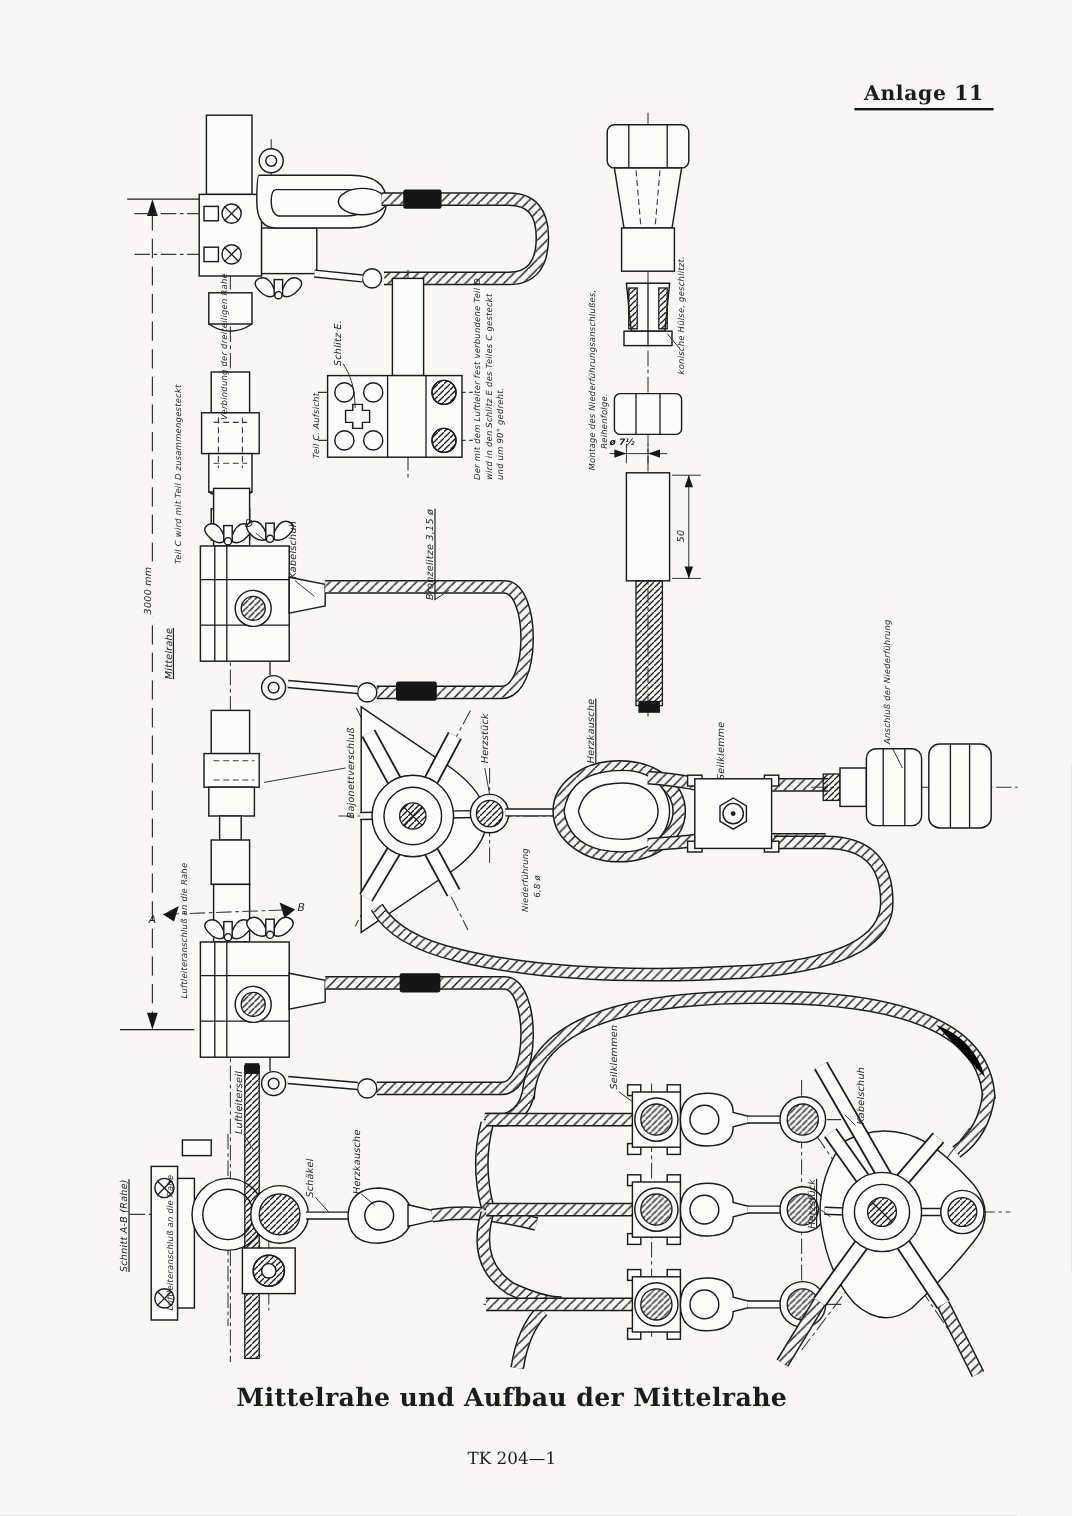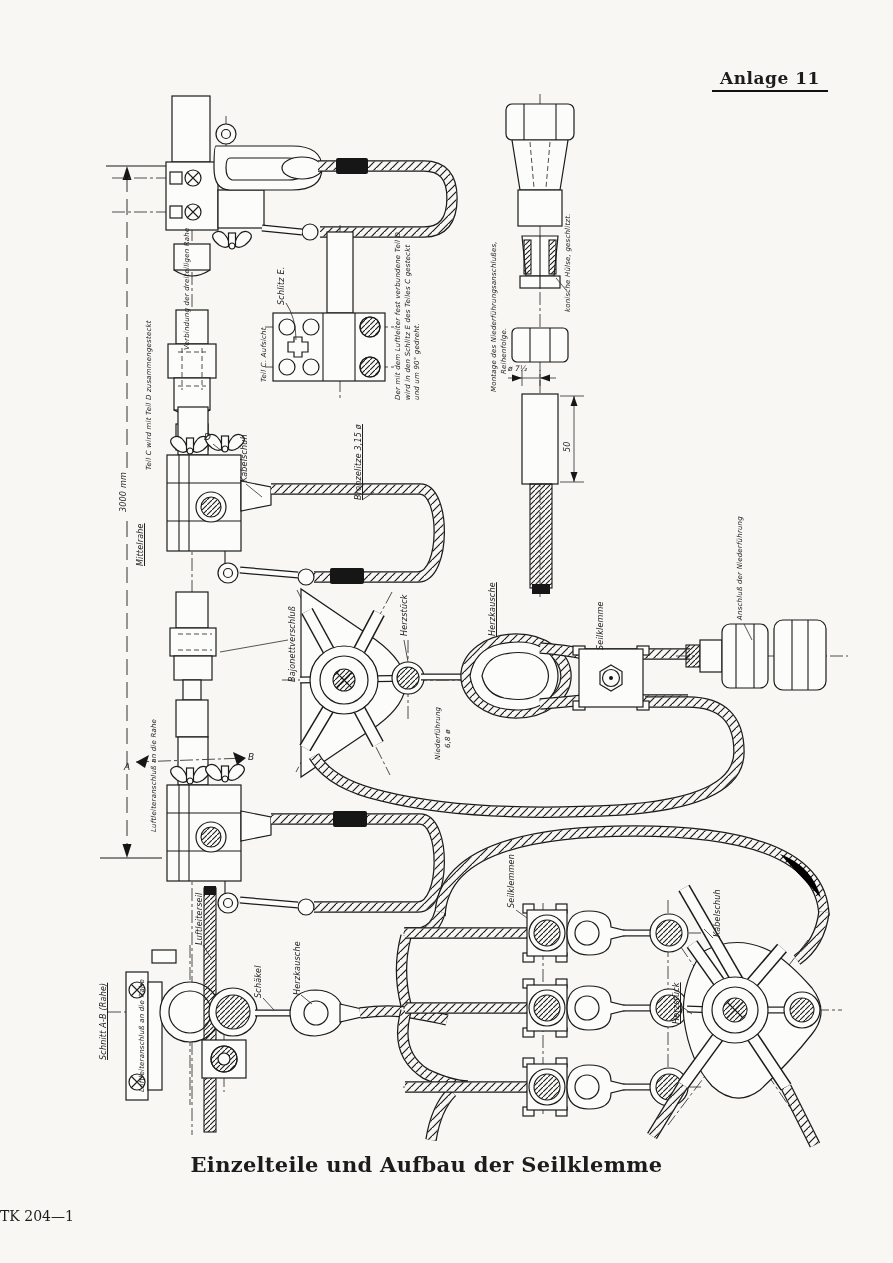--- a/index.html
+++ b/index.html
@@ -21,30 +21,30 @@
   .tO{stroke:#1b1b1b;stroke-width:13;fill:none;}
   .tW{stroke:#fcfcfa;stroke-width:10;fill:none;}
   .t5O{stroke:#1b1b1b;stroke-width:7;fill:none;}
   .t5W{stroke:#fcfcfa;stroke-width:4.6;fill:none;}
   
   .vlabel{position:absolute;transform-origin:0 0;transform:rotate(-90deg);
           font:italic 8px "DejaVu Sans",sans-serif;color:#1e1e1e;white-space:nowrap;
           letter-spacing:.2px;line-height:10px;}
   .vs{font-size:7px;line-height:9.5px;}
   .hlabel{position:absolute;font:italic 9px "DejaVu Sans",sans-serif;color:#1e1e1e;white-space:nowrap;}
-  .sm{font-size:7.5px;}
+  .sm{font-size:7.5px;font-weight:bold;}
   .ul{text-decoration:underline;}
   .bg{background:#f8f7f4;padding:0 2px;}
   .anlage{position:absolute;left:712px;top:56px;font:bold 17px "DejaVu Serif",serif;
           border-bottom:2.5px solid #111;padding:0 8px 2px 8px;letter-spacing:.5px;margin-top:12px;}
   .title1{position:absolute;left:0;right:40px;top:1152px;text-align:center;
           font:bold 21px "DejaVu Serif",serif;letter-spacing:.3px;}
   .title2{position:absolute;left:0;right:40px;top:1179px;text-align:center;
           font:bold 21px "DejaVu Serif",serif;letter-spacing:.3px;}
-  .tk{position:absolute;left:0;right:40px;top:1208px;
+  .tk{position:absolute;left:0;right:40px;top:1208px;text-align:center;
       font:14px "DejaVu Serif",serif;}
 </style>
 </head>
 <body>
 
 <div class="canvas">
 
 <svg class="art" width="893" height="1263" viewBox="0 0 893 1263">
   <defs>
     <pattern id="ropeP" patternUnits="userSpaceOnUse" width="8" height="8">
@@ -513,16 +513,16 @@
 <div class="vlabel ul" style="left:99px;top:1060px">Schnitt A-B (Rahe)</div>
 <div class="vlabel vs" style="left:138px;top:1092px">Luftleiteranschluß an die Rahe</div>
 <div class="vlabel" style="left:195px;top:945px">Luftleiterseil</div>
 <div class="vlabel" style="left:254px;top:998px">Schäkel</div>
 <div class="vlabel" style="left:293px;top:995px">Herzkausche</div>
 
 <div class="vlabel" style="left:507px;top:908px">Seilklemmen</div>
 <div class="vlabel ul" style="left:672px;top:1024px">Herzstück</div>
 <div class="vlabel" style="left:713px;top:937px">Kabelschuh</div>
 
-<div class="title1">Einzelteile und Aufbau der Seilklemme</div>
+<div class="title1">Mittelrahe und Aufbau der Mittelrahe</div>
 <div class="tk">TK 204—1</div>
 
 </div>
 
 </body></html>

